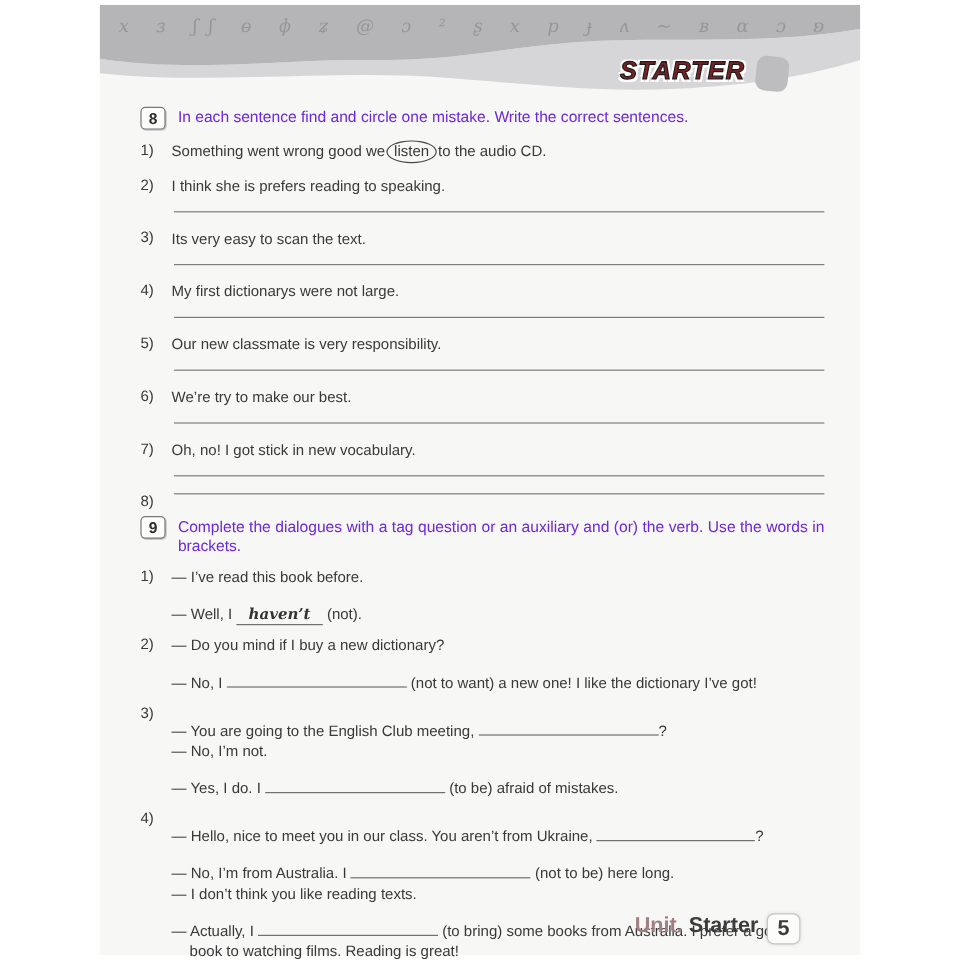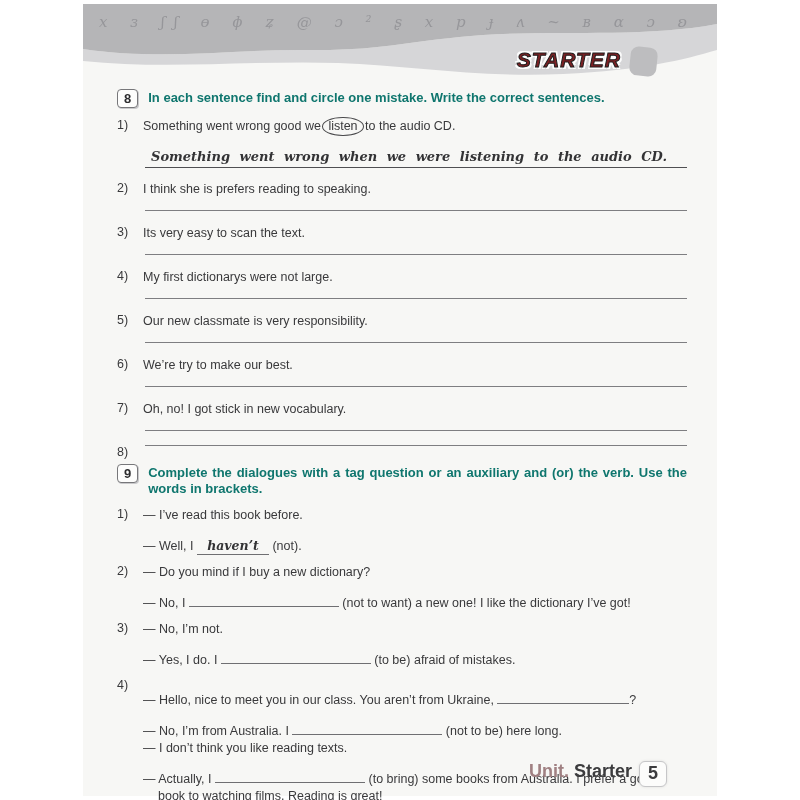--- a/index.html
+++ b/index.html
@@ -33,21 +33,21 @@
     background:#bdbdbf;border-radius:8px;transform:rotate(6deg);
   }
   
   .content{padding:9px 30px 0 34px;}
   .ex-head{display:flex;gap:10px;align-items:flex-start;margin-bottom:10px;}
   .ex-num{
     flex:none;border:1.6px solid #77777a;border-radius:4px;background:#fdfdfc;
     padding:0 6px;font-weight:bold;font-size:13px;line-height:17px;color:#2c2c2e;
     box-shadow:1px 1px 0 #c9c9cb;
   }
-  .ex-instr{flex:1;margin:1px 0 0;font-weight:bold;font-size:13px;line-height:16px;color:#0f766e;text-align:justify;}
+  .ex-instr{flex:1;margin:1px 0 0;font-weight:normal;font-size:13px;line-height:16px;color:#6d28d9;text-align:justify;}
   
   .item{display:flex;font-size:12.5px;}
   .inum{flex:none;width:26px;}
   .ibody{flex:1;min-width:0;}
   .sent{margin:0 0 13px;line-height:16px;}
   .wline{height:0;border-bottom:1.2px solid #7e7e81;margin:0 0 14px 2px;}
   .answer{
     font-family:"DejaVu Serif", serif;font-style:italic;font-weight:bold;
     font-size:13px;line-height:19px;word-spacing:5px;color:#333335;
     border-bottom:1.3px solid #4f4f52;padding:0 4px 1px 6px;margin:0 0 13px 2px;
@@ -101,21 +101,20 @@
     <section>
       <div class="ex-head">
         <span class="ex-num">8</span>
         <p class="ex-instr">In each sentence find and circle one mistake. Write the correct sentences.</p>
       </div>
       <div id="ex8-items">
           <div class="item">
             <span class="inum">1)</span>
             <div class="ibody">
               <p class="sent"><span>Something went wrong good we </span><span class="circled">listen</span><span> to the audio CD.</span></p>
-              <div class="answer">Something went wrong when we were listening to the audio CD.</div>
             </div>
           </div>
           <div class="item">
             <span class="inum">2)</span>
             <div class="ibody">
               <p class="sent"><span>I think she is prefers reading to speaking.</span></p>
               <div class="wline"></div>
             </div>
           </div>
           <div class="item">
@@ -178,20 +177,21 @@
           <div class="ditem">
             <span class="inum">2)</span>
             <div class="dlines">
               <p class="dline"><span>— Do you mind if I buy a new dictionary?</span></p>
               <p class="dline"><span>— No, I </span><span class="blank" style="width: 150px;"></span><span> </span><span class="it">(not to want)</span><span> a new one! I like the dictionary I’ve got!</span></p>
             </div>
           </div>
           <div class="ditem">
             <span class="inum">3)</span>
             <div class="dlines">
+              <p class="dline"><span>— You are going to the English Club meeting, </span><span class="blank" style="width: 150px;"></span><span>?</span></p>
               <p class="dline"><span>— No, I’m not.</span></p>
               <p class="dline"><span>— Yes, I do. I </span><span class="blank" style="width: 150px;"></span><span> </span><span class="it">(to be)</span><span> afraid of mistakes.</span></p>
             </div>
           </div>
           <div class="ditem">
             <span class="inum">4)</span>
             <div class="dlines">
               <p class="dline"><span>— Hello, nice to meet you in our class. You aren’t from Ukraine, </span><span class="blank" style="width: 132px;"></span><span>?</span></p>
               <p class="dline"><span>— No, I’m from Australia. I </span><span class="blank" style="width: 150px;"></span><span> </span><span class="it">(not to be)</span><span> here long.</span></p>
               <p class="dline"><span>— I don’t think you like reading texts.</span></p>

